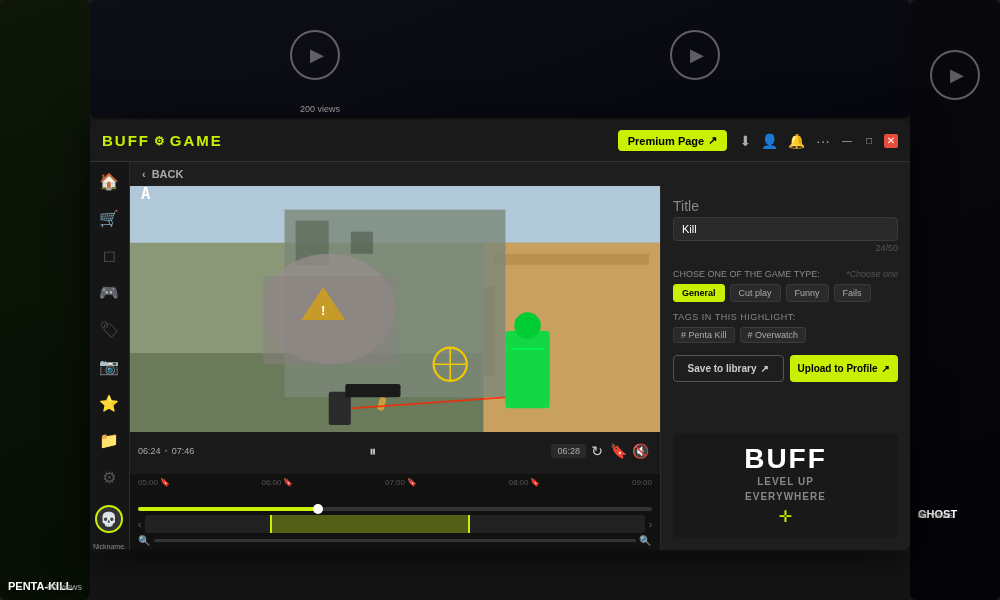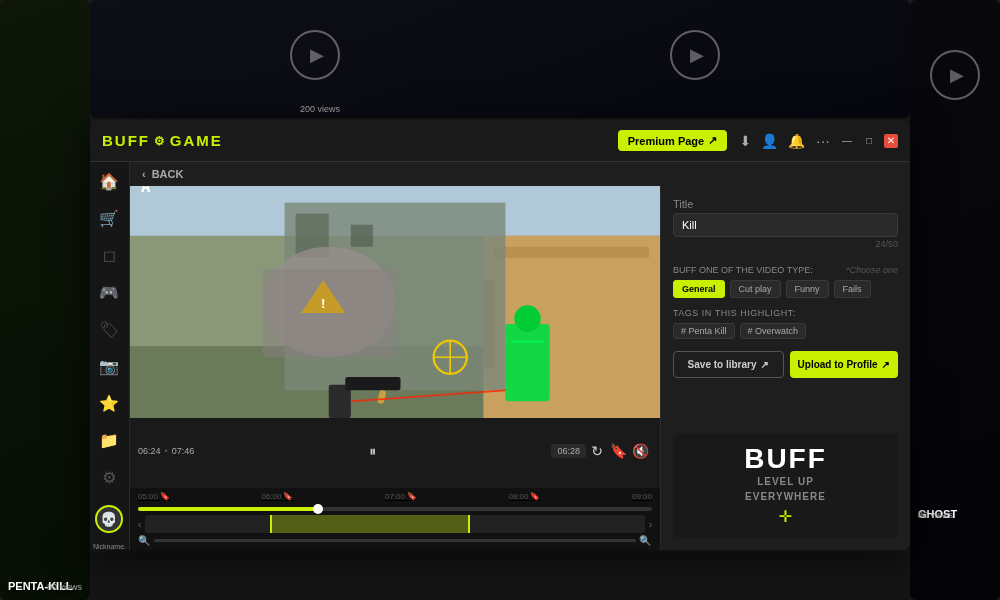--- a/index.html
+++ b/index.html
@@ -190,21 +190,21 @@
     .game-scene {
       position: absolute;
       inset: 0;
       width: 100%;
       height: 100%;
     }
 
     
     .video-controls {
       background: #1a1a1a;
-      padding: 22px 8px;
+      padding: 8px 8px;
     }
     .controls-row1 {
       display: flex;
       align-items: center;
       justify-content: space-between;
       margin-bottom: 4px;
     }
     .time-display {
       color: #aaa;
       font-size: 9px;
@@ -241,22 +241,21 @@
     }
 
     
     .timeline-wrapper {
       background: #111;
       padding: 4px 8px;
     }
     .timeline-markers {
       display: flex;
       justify-content: space-between;
-      margin-bottom: 6px;
-      text-decoration: underline;
+      margin-bottom: 20px;
     }
     .timeline-marker {
       color: #555;
       font-size: 8px;
       position: relative;
     }
     .timeline-marker .bookmark {
       color: #c8f000;
       font-size: 8px;
     }
@@ -343,21 +342,21 @@
       font-weight: 700;
       letter-spacing: 1px;
       text-transform: uppercase;
       margin-bottom: 6px;
     }
     .input-group {
       margin-bottom: 6px;
     }
     .input-label {
       color: #888;
-      font-size: 11px;
+      font-size: 14px;
       margin-bottom: 3px;
     }
     .text-input {
       width: 100%;
       background: #2a2a2a;
       border: 1px solid #3a3a3a;
       border-radius: 4px;
       color: #fff;
       font-size: 11px;
       padding: 5px 8px;
@@ -717,21 +716,21 @@
         <div class="info-panel">
 
           <div class="input-group">
             <div class="input-label">Title</div>
             <input class="text-input" type="text" value="Kill" style="">
             <div class="char-count">24/50</div>
           </div>
 
           <div>
             <div class="video-type-label">
-              <span>BUFF ONE OF THE VIDEO TYPE:</span>
+              <span>CHOSE ONE OF THE GAME TYPE:</span>
               <span>*Choose one</span>
             </div>
             <div class="type-chips">
               <div class="type-chip active">General</div>
               <div class="type-chip">Cut play</div>
               <div class="type-chip">Funny</div>
               <div class="type-chip">Fails</div>
             </div>
           </div>
 

